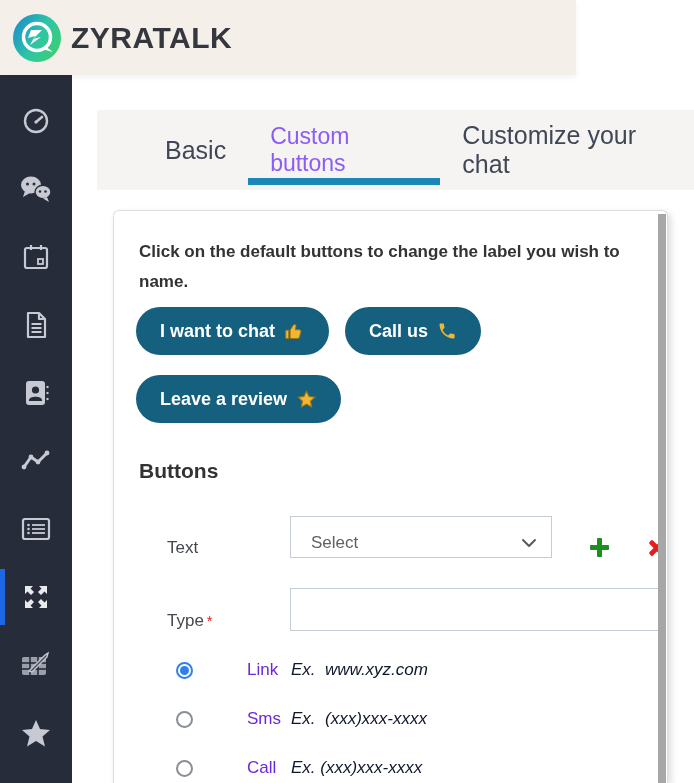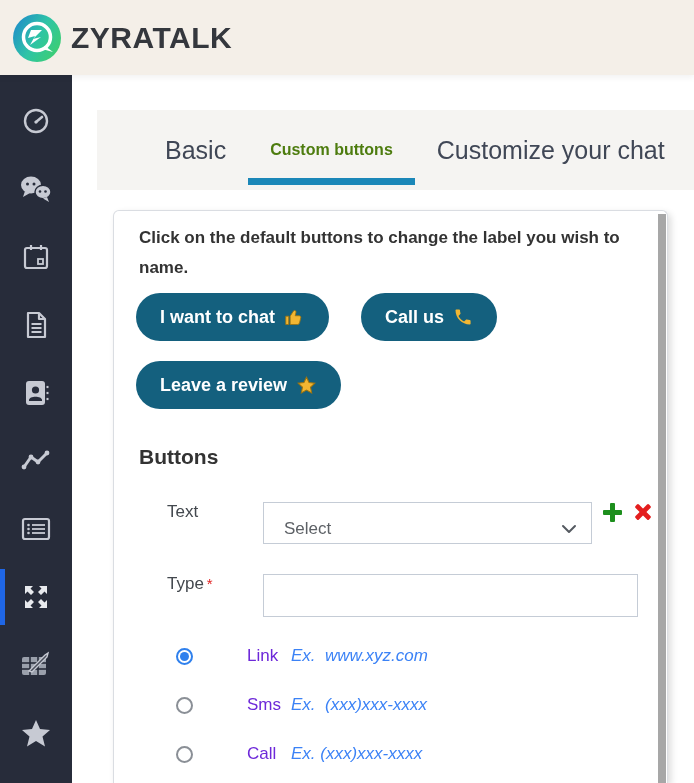--- a/index.html
+++ b/index.html
@@ -3,21 +3,21 @@
 <meta charset="utf-8">
 <style>
   html,body{margin:0;padding:0;}
   body{
     width:694px;height:783px;overflow:hidden;position:relative;
     font-family:"Liberation Sans","DejaVu Sans",sans-serif;
     background:#ffffff;
   }
   
   .header{
-    position:absolute;left:0;top:0;width:694px;height:75px;
+    position:absolute;left:0;top:0;width:576px;height:75px;
     background:#f4efe8;display:flex;align-items:center;z-index:5;
     box-shadow:0 3px 6px rgba(0,0,0,0.05);
   }
   .logo{width:52px;height:52px;margin-left:11px;flex:0 0 auto;}
   .brand{
     margin-left:8px;font-size:30px;font-weight:800;color:#34373d;
     letter-spacing:0.5px;
   }
   
   .sidebar{
@@ -37,53 +37,53 @@
   
   .tabstrip{
     position:absolute;left:97px;top:110px;width:597px;height:80px;
     background:#f5f4f2;display:flex;align-items:stretch;padding-left:46px;
     box-sizing:border-box;
   }
   .tab{
     display:flex;align-items:center;padding:0 22px;font-size:25px;
     color:#404756;cursor:pointer;position:relative;
   }
-  .tab.active{font-weight:bold;font-size:16px;color:#4d7c0f;}
+  .tab.active{font-weight:normal;font-size:23px;color:#8b5cf6;}
   .tab.active::after{
     content:"";position:absolute;left:0;right:0;bottom:5px;height:7px;
     background:#1b87b8;
   }
   
   .card{
     position:absolute;left:113px;top:210px;width:555px;height:573px;
     background:#ffffff;border:1px solid #dadde2;border-bottom:none;
     border-radius:6px 6px 0 0;box-sizing:border-box;
     box-shadow:3px 3px 7px rgba(0,0,0,0.14);
   }
   .card-scrollbar{
     position:absolute;right:1px;top:3px;bottom:0;width:8px;background:#a7a7a7;
   }
   .instruction{
-    margin:12px 28px 0 25px;font-size:17px;font-weight:bold;color:#333333;
+    margin:26px 28px 0 25px;font-size:17px;font-weight:bold;color:#333333;
     line-height:30px;max-width:505px;
   }
-  .pill-row{margin:10px 0 0 22px;display:flex;gap:32px;}
+  .pill-row{margin:10px 0 0 22px;display:flex;gap:16px;}
   .pill-row.second{margin-top:20px;}
   .pill{
     display:inline-flex;align-items:center;gap:9px;height:48px;
     padding:0 24px;border-radius:26px;background:#14607e;border:none;
     color:#ffffff;font-size:18px;font-weight:bold;cursor:pointer;
     font-family:inherit;
   }
   .pill svg{display:block;}
   .section-title{
     margin:36px 0 0 25px;font-size:21px;font-weight:bold;color:#333333;
   }
   
-  .form-row{display:flex;align-items:flex-start;padding-left:53px;}
+  .form-row{display:flex;align-items:flex-end;padding-left:53px;gap:27px;}
   .form-row.text-row{margin-top:33px;}
   .form-row.type-row{margin-top:30px;}
   .form-label{
     width:96px;font-size:17px;color:#43484e;flex:0 0 auto;
   }
   .required{color:#e02020;font-size:15px;margin-left:3px;}
   .select-box{
     width:329px;height:42px;border:1px solid #c5ccd6;background:#fff;
     display:flex;align-items:center;box-sizing:border-box;cursor:pointer;
     padding:12px 14px 0 20px;
@@ -108,21 +108,21 @@
   }
   .radio.selected{border-color:#2f80ed;}
   .radio.selected::after{
     content:"";position:absolute;left:50%;top:50%;width:9px;height:9px;
     margin:-4.5px 0 0 -4.5px;border-radius:50%;background:#2f80ed;
   }
   .radio-label{
     margin-left:54px;width:44px;font-size:17px;color:#6d28d9;flex:0 0 auto;
   }
   .example{
-    font-size:17px;font-style:italic;color:#3b82f6;white-space:pre-wrap;
+    font-size:17px;font-style:italic;color:#0f172a;white-space:pre-wrap;
   }
 </style>
 </head>
 <body>
 
 <header class="header">
   <div class="logo">
     <svg width="52" height="52" viewBox="0 0 52 52">
       <defs>
         <linearGradient id="lg" x1="0" y1="0.2" x2="1" y2="0.8">

